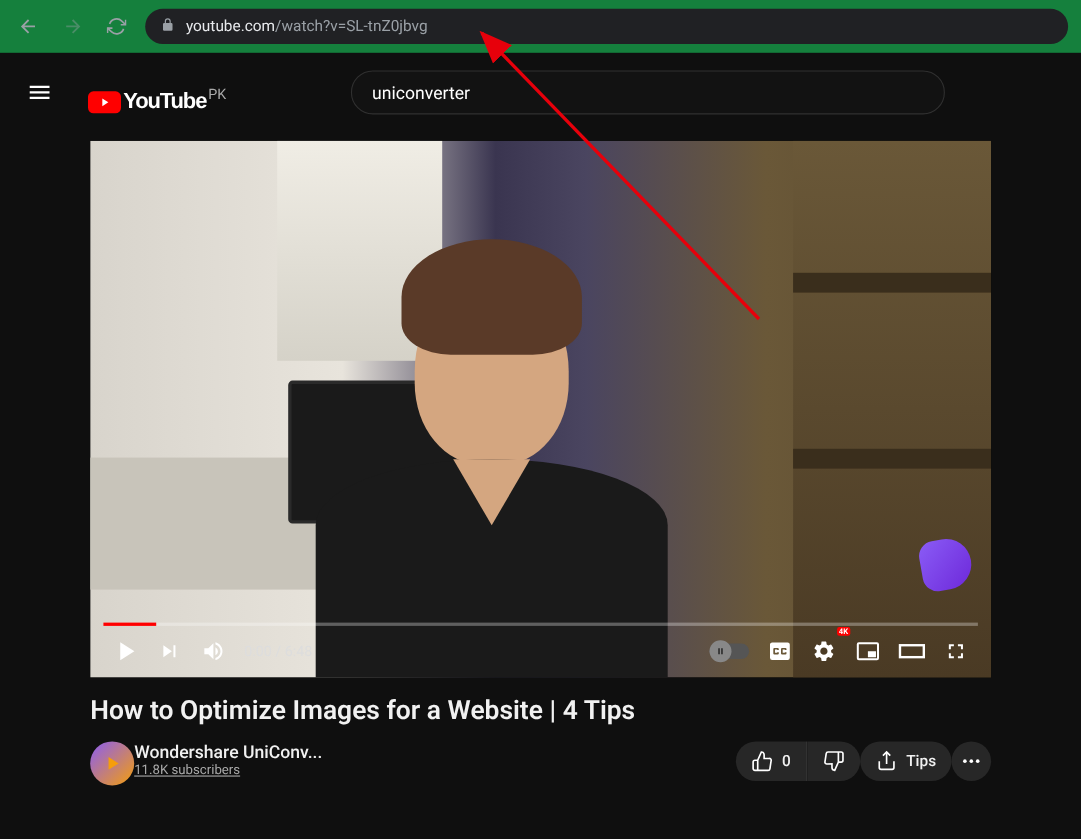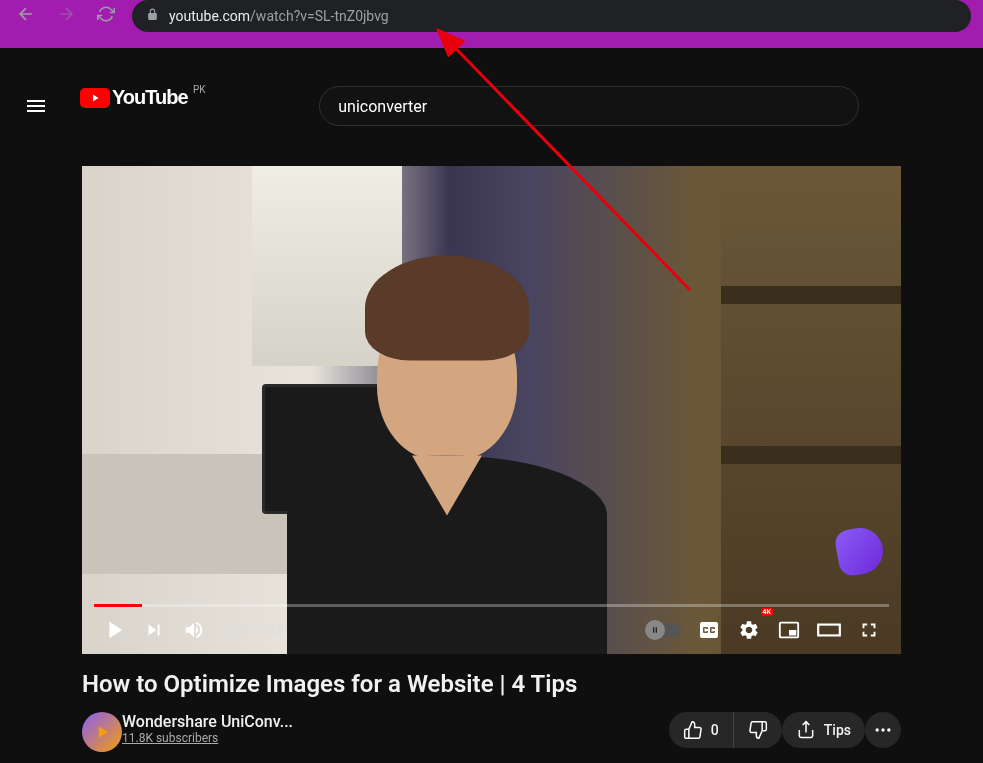--- a/index.html
+++ b/index.html
@@ -1,32 +1,32 @@
 <!DOCTYPE html>
 <html><head>
 <meta charset="utf-8">
 <style>
 * { margin: 0; padding: 0; box-sizing: border-box; }
 body { width: 983px; height: 763px; background: #0f0f0f; font-family: Roboto, Arial, sans-serif; color: #fff; overflow: hidden; }
 
 
-.browser-bar { height: 48px; background: #a21caf; display: flex; padding: 0 12px; gap: 12px; }
+.browser-bar { height: 48px; background: #15803d; display: flex; align-items: center; padding: 0 12px; gap: 12px; }
 .nav-btn { width: 28px; height: 28px; display: flex; align-items: center; justify-content: center; color: #9aa0a6; cursor: pointer; }
 .nav-btn.disabled { opacity: 0.4; }
 .url-bar { flex: 1; height: 32px; background: #202124; border-radius: 16px; display: flex; align-items: center; padding: 0 14px; gap: 10px; color: #9aa0a6; font-size: 14px; }
 .url-domain { color: #e8eaed; }
 .url-path { color: #9aa0a6; }
 
 
-.yt-header { height: 56px; display: flex; align-items: flex-start; padding: 0 16px; gap: 24px; margin-top: 38px; }
+.yt-header { height: 56px; display: flex; align-items: flex-end; padding: 0 16px; gap: 24px; }
 .menu-btn { width: 40px; height: 40px; display: flex; align-items: center; justify-content: center; cursor: pointer; }
 .yt-logo { display: flex; align-items: center; gap: 2px; position: relative; }
 .yt-logo-icon { width: 30px; height: 20px; background: #ff0000; border-radius: 5px; display: flex; align-items: center; justify-content: center; }
 .yt-logo-text { font-weight: 700; font-size: 20px; letter-spacing: -1px; font-family: Arial; }
-.yt-country { font-size: 10px; color: #aaa; position: absolute; top: -2px; right: -18px; }
+.yt-country { font-size: 13px; color: #aaa; position: absolute; top: -2px; right: -18px; }
 .search-wrap { flex: 1; display: flex; justify-content: center; }
 .search-box { width: 540px; height: 40px; background: #121212; border: 1px solid #303030; border-radius: 40px; padding: 16px 18px; display: flex; align-items: center; color: #fff; font-size: 16px; }
 
 
 .content { padding: 24px 82px 0 82px; }
 .video-player { position: relative; width: 819px; height: 488px; background: #000; overflow: hidden; }
 .video-frame { position: absolute; inset: 0; }
 
 
 .scene { position: absolute; inset: 0; background: linear-gradient(90deg, #d8d4cc 0%, #e8e4dc 28%, #3a3550 45%, #4a4560 55%, #6a5838 75%, #5a4a30 100%); }

